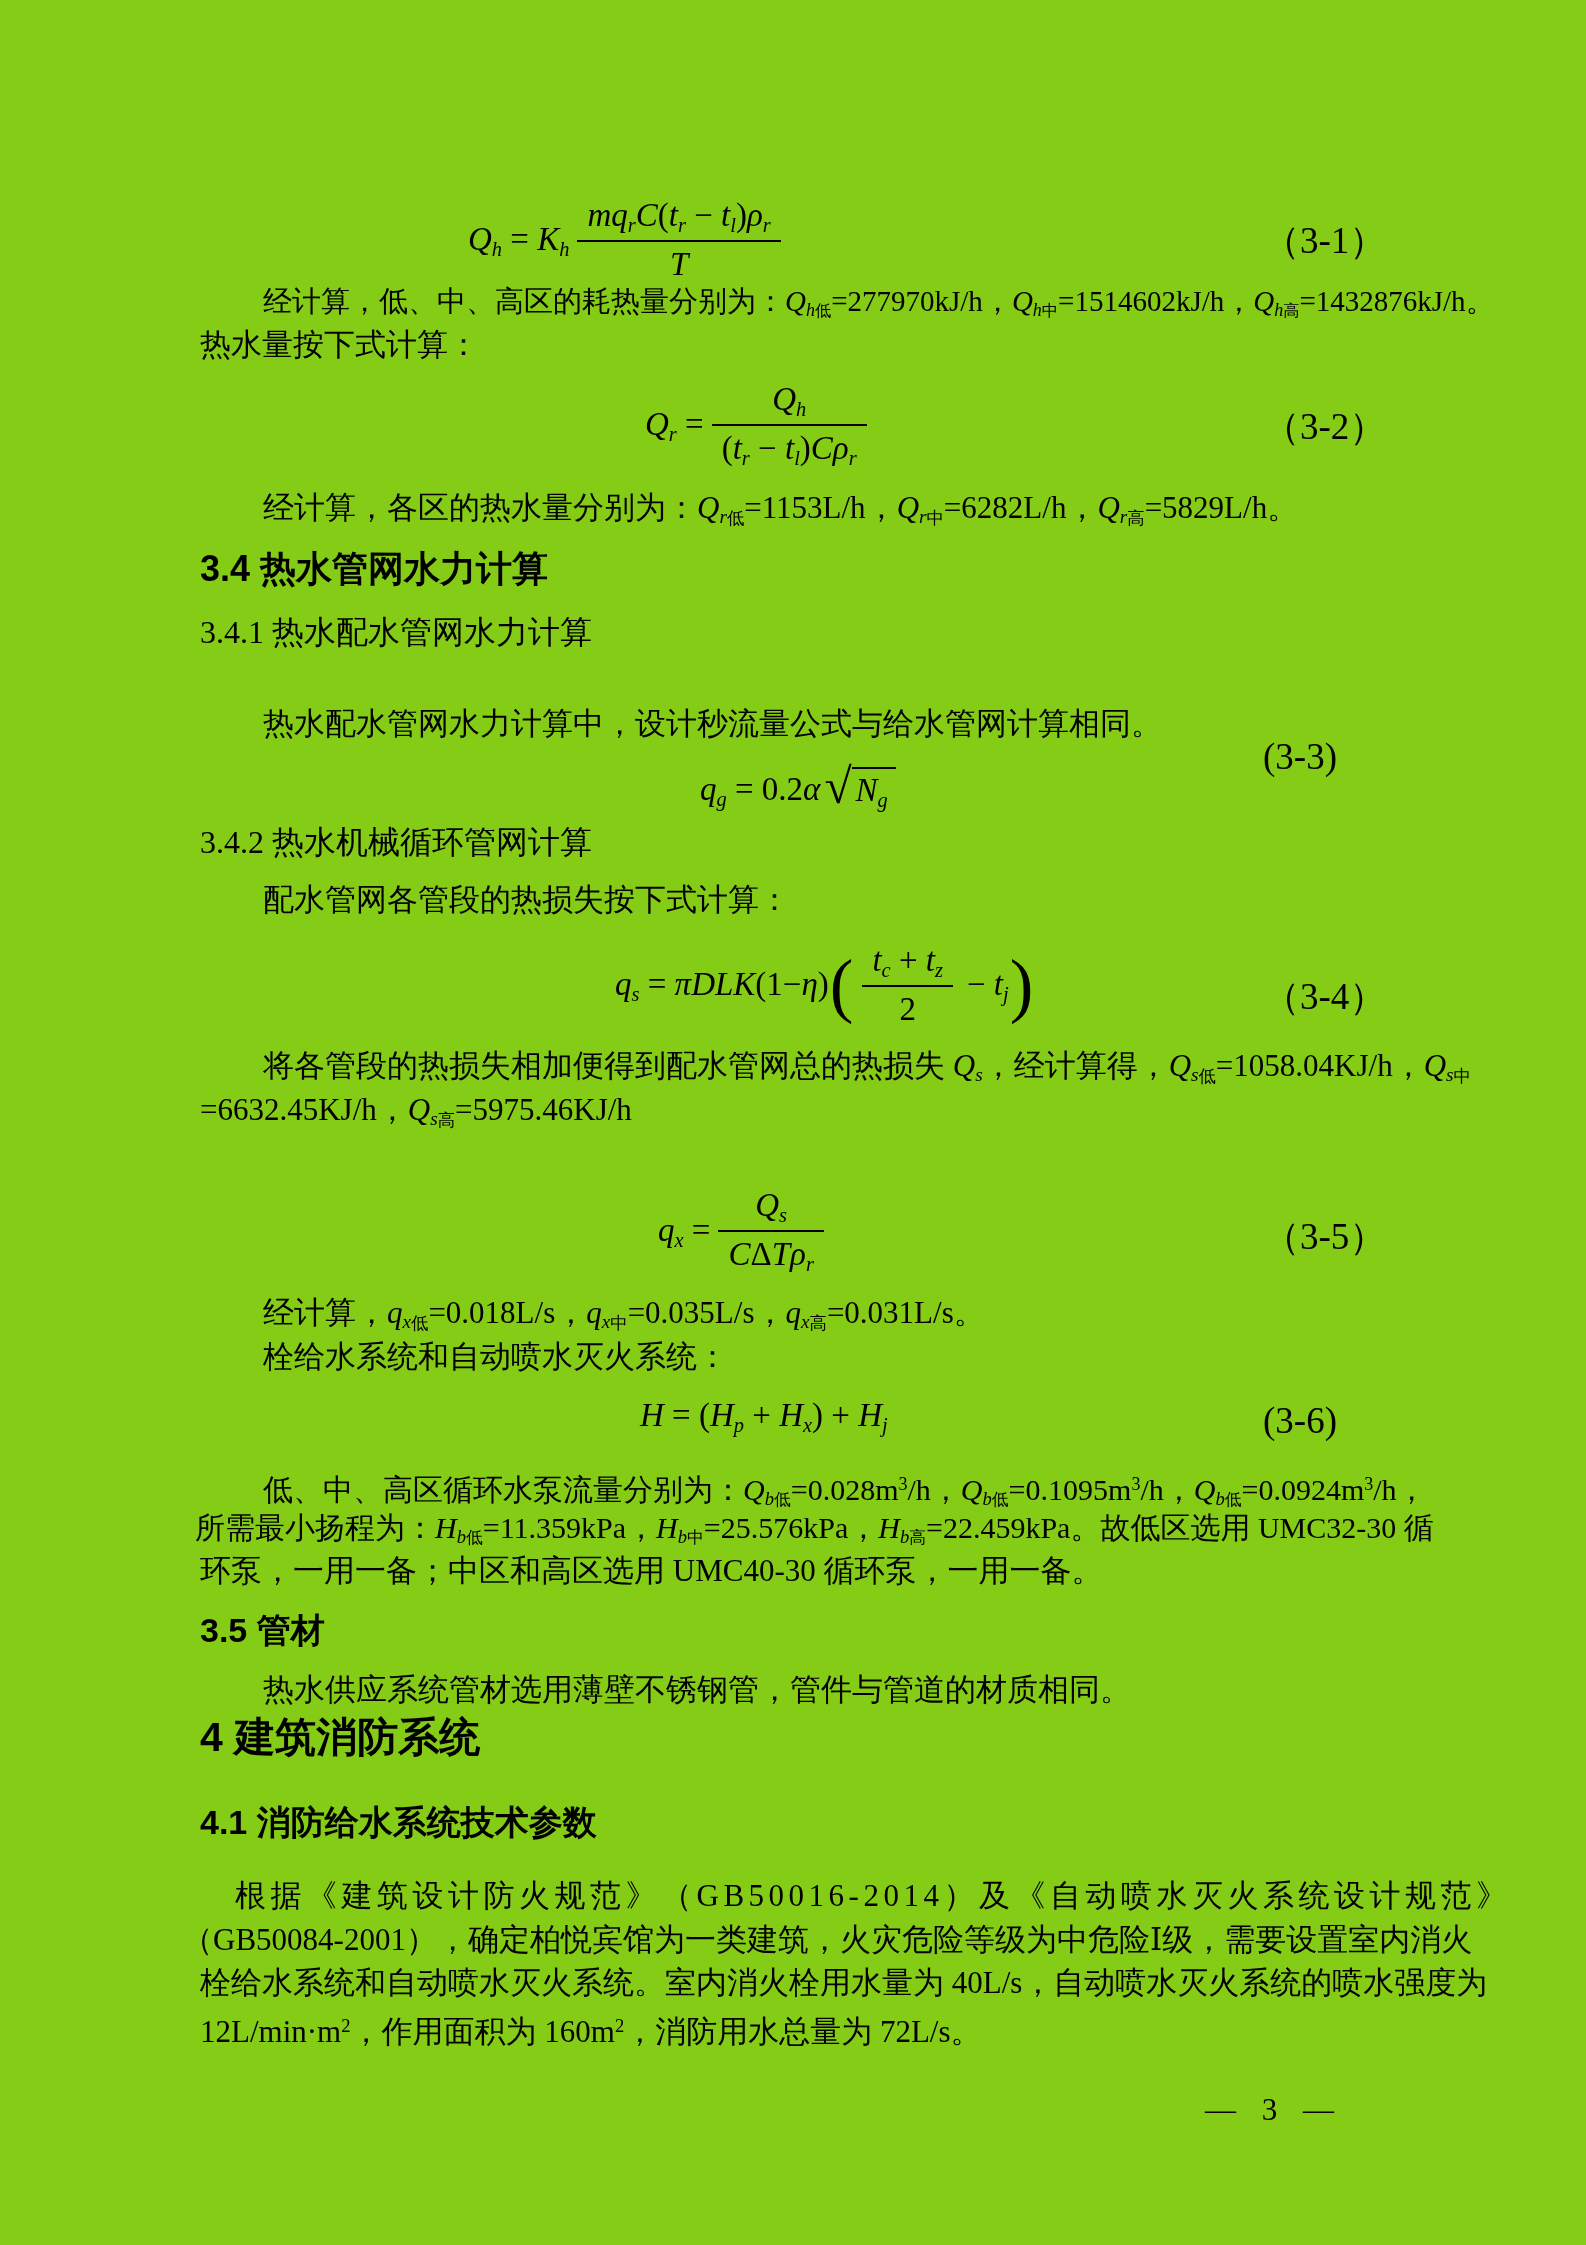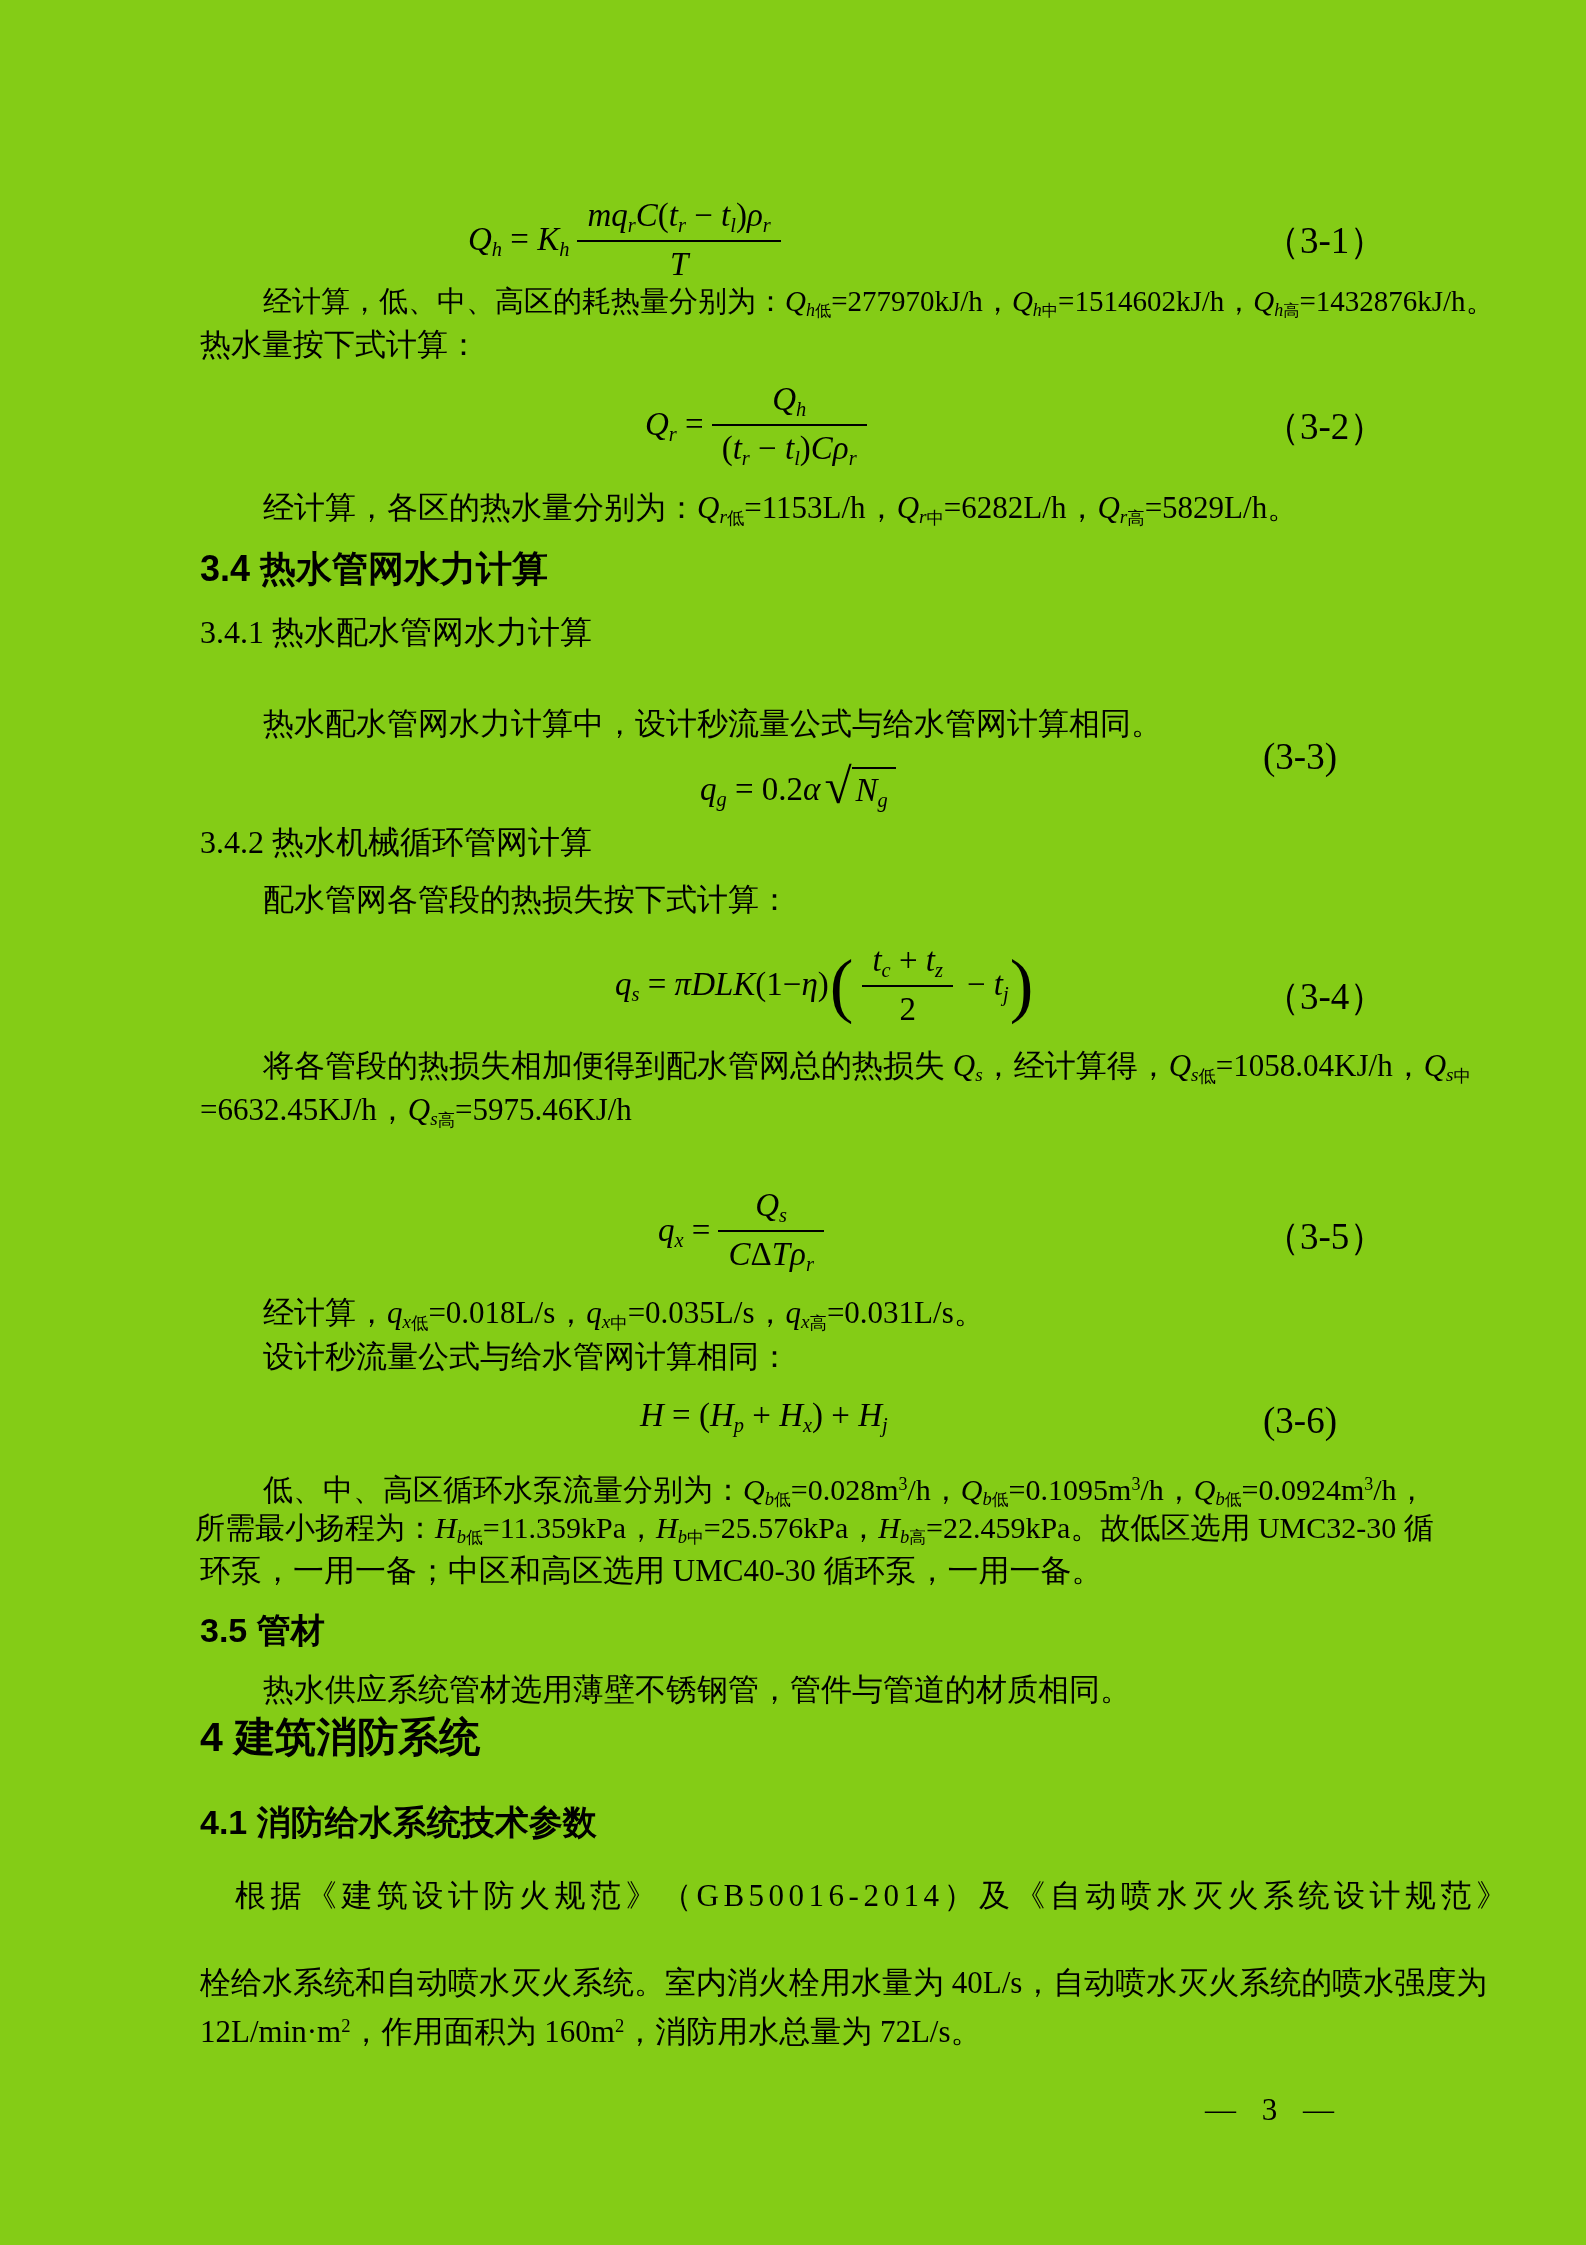--- a/index.html
+++ b/index.html
@@ -139,36 +139,37 @@
   <div class="formula" style="top:1186px;left:658px;">
     <span class="fpart"><span class="seg seg-i">q</span><span class="seg seg-sub">x</span><span class="seg seg-r"> = </span></span>
     <span class="frac">
       <span class="num"><span class="seg seg-i">Q</span><span class="seg seg-sub">s</span></span>
       <span class="den"><span class="seg seg-i">C</span><span class="seg seg-r">Δ</span><span class="seg seg-i">Tρ</span><span class="seg seg-sub">r</span></span>
     </span>
   </div>
   <div class="eqtag" style="top:1212px;">（3-5）</div>
 
   <div class="ln" style="top:1291px;left:263px;"><span class="seg seg-c">经计算，</span><span class="seg seg-i">q</span><span class="seg seg-sub">x</span><span class="seg seg-csub">低</span><span class="seg seg-r">=0.018L/s</span><span class="seg seg-c">，</span><span class="seg seg-i">q</span><span class="seg seg-sub">x</span><span class="seg seg-csub">中</span><span class="seg seg-r">=0.035L/s</span><span class="seg seg-c">，</span><span class="seg seg-i">q</span><span class="seg seg-sub">x</span><span class="seg seg-csub">高</span><span class="seg seg-r">=0.031L/s</span><span class="seg seg-c">。</span></div>
-  <div class="ln" style="top:1335px;left:263px;">设计秒流量公式与给水管网计算相同：</div>
+  <div class="ln" style="top:1335px;left:263px;">栓给水系统和自动喷水灭火系统：</div>
 
   <div class="formula" style="top:1396px;left:640px;">
     <span class="fpart"><span class="seg seg-i">H</span><span class="seg seg-r"> = (</span><span class="seg seg-i">H</span><span class="seg seg-sub">p</span><span class="seg seg-r"> + </span><span class="seg seg-i">H</span><span class="seg seg-sub">x</span><span class="seg seg-r">) + </span><span class="seg seg-i">H</span><span class="seg seg-sub">j</span></span>
   </div>
   <div class="eqtag" style="top:1399px;">(3-6)</div>
 
   <div class="ln fs30" style="top:1462px;left:263px;"><span class="seg seg-c">低、中、高区循环水泵流量分别为：</span><span class="seg seg-i">Q</span><span class="seg seg-sub">b</span><span class="seg seg-csub">低</span><span class="seg seg-r">=0.028m</span><span class="seg seg-sup">3</span><span class="seg seg-r">/h</span><span class="seg seg-c">，</span><span class="seg seg-i">Q</span><span class="seg seg-sub">b</span><span class="seg seg-csub">低</span><span class="seg seg-r">=0.1095m</span><span class="seg seg-sup">3</span><span class="seg seg-r">/h</span><span class="seg seg-c">，</span><span class="seg seg-i">Q</span><span class="seg seg-sub">b</span><span class="seg seg-csub">低</span><span class="seg seg-r">=0.0924m</span><span class="seg seg-sup">3</span><span class="seg seg-r">/h</span><span class="seg seg-c">，</span></div>
   <div class="ln fs30" style="top:1506px;left:195px;"><span class="seg seg-c">所需最小扬程为：</span><span class="seg seg-i">H</span><span class="seg seg-sub">b</span><span class="seg seg-csub">低</span><span class="seg seg-r">=11.359kPa</span><span class="seg seg-c">，</span><span class="seg seg-i">H</span><span class="seg seg-sub">b</span><span class="seg seg-csub">中</span><span class="seg seg-r">=25.576kPa</span><span class="seg seg-c">，</span><span class="seg seg-i">H</span><span class="seg seg-sub">b</span><span class="seg seg-csub">高</span><span class="seg seg-r">=22.459kPa</span><span class="seg seg-c">。故低区选用 UMC32-30 循</span></div>
   <div class="ln" style="top:1549px;left:200px;">环泵，一用一备；中区和高区选用 UMC40-30 循环泵，一用一备。</div>
 
   <div class="hd hd-small" style="top:1608px;left:200px;">3.5 管材</div>
   <div class="ln" style="top:1668px;left:263px;">热水供应系统管材选用薄壁不锈钢管，管件与管道的材质相同。</div>
 
   <div class="hd hd-big" style="top:1712px;left:200px;">4 建筑消防系统</div>
   <div class="hd hd-small" style="top:1800px;left:200px;">4.1 消防给水系统技术参数</div>
 
   <div class="ln spread" style="top:1874px;left:235px;">根据《建筑设计防火规范》（GB50016-2014）及《自动喷水灭火系统设计规范》</div>
+  <div class="ln" style="top:1918px;left:182px;">（GB50084-2001），确定柏悦宾馆为一类建筑，火灾危险等级为中危险Ⅰ级，需要设置室内消火</div>
   <div class="ln" style="top:1961px;left:200px;">栓给水系统和自动喷水灭火系统。室内消火栓用水量为 40L/s，自动喷水灭火系统的喷水强度为</div>
   <div class="ln" style="top:2004px;left:200px;"><span class="seg seg-r">12L/min·m</span><span class="seg seg-sup">2</span><span class="seg seg-c">，作用面积为 </span><span class="seg seg-r">160m</span><span class="seg seg-sup">2</span><span class="seg seg-c">，消防用水总量为 </span><span class="seg seg-r">72L/s</span><span class="seg seg-c">。</span></div>
 
   <div class="pageno" style="top:2092px;left:1205px;">— 3 —</div>
 
 </div>
 
 </body></html>

